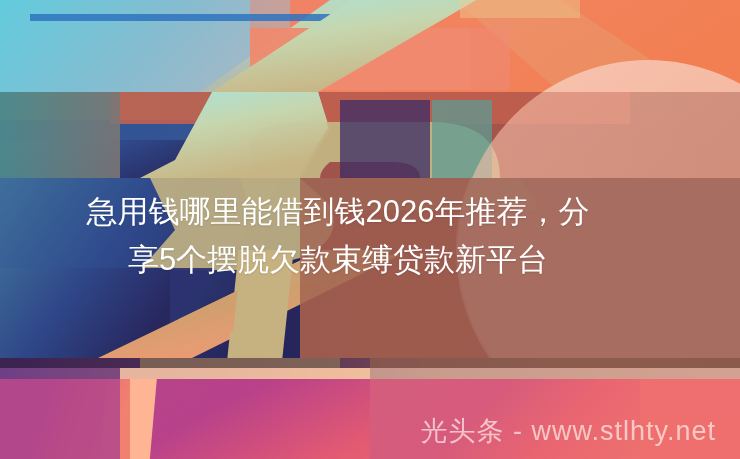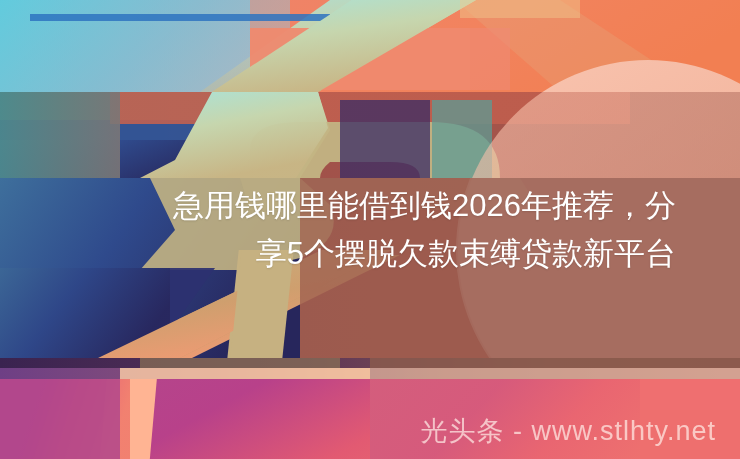--- a/index.html
+++ b/index.html
@@ -18,23 +18,23 @@
   #poster svg.bg {
     position: absolute;
     left: 0; top: 0;
     width: 740px;
     height: 459px;
     display: block;
   }
   .headline {
     position: absolute;
     left: 0;
-    top: 182px;
+    top: 188px;
     width: 676px;
-    text-align: right;
+    text-align: center;
     color: #ffffff;
     font-size: 31px;
     line-height: 48px;
     letter-spacing: 0px;
     font-weight: 400;
     z-index: 40;
     white-space: pre-line;
     text-shadow: 0 1px 2px rgba(0,0,0,0.12);
   }
   .watermark {

